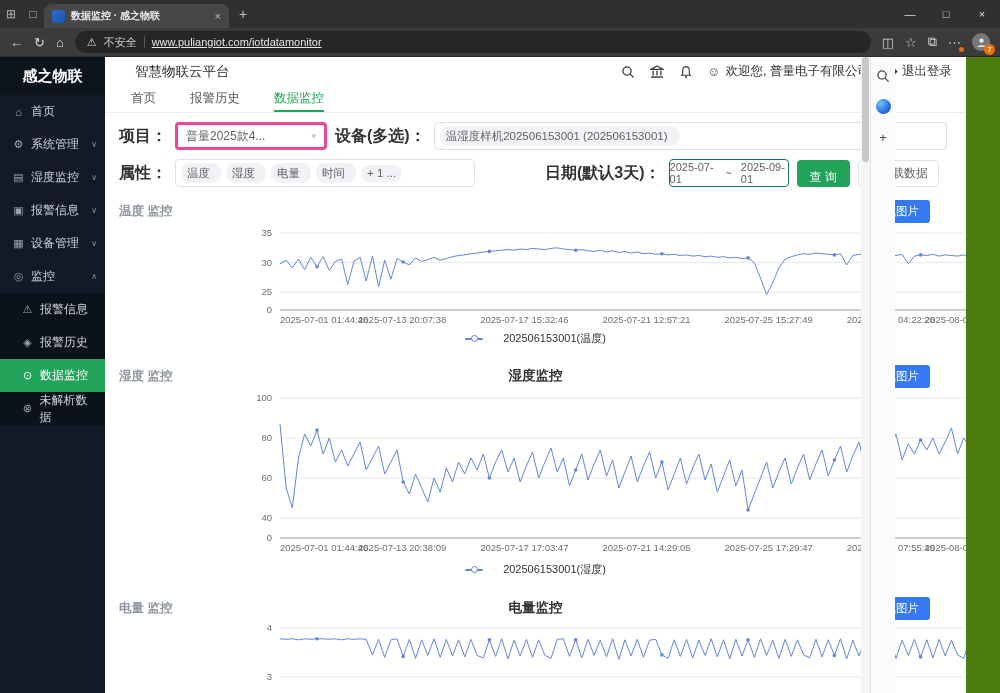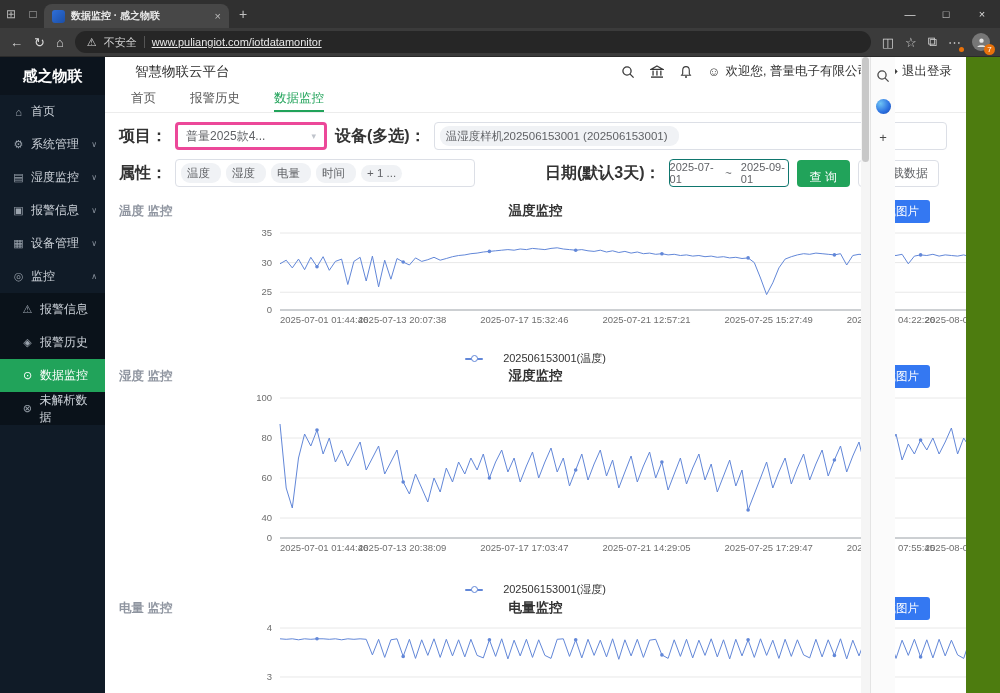--- a/index.html
+++ b/index.html
@@ -75,21 +75,21 @@
   .chart-head { position:absolute; left:0; right:0; height:24px; }
   .h1 { top:143px; } .h2 { top:308px; } .h3 { top:540px; }
   .ch-label { position:absolute; left:14px; top:3px; font-size:12.5px; color:#8f95a0; font-weight:bold; }
   .ch-title { position:absolute; left:0; right:0; top:2px; text-align:center; font-size:13.5px; color:#333; font-weight:bold; }
   .ch-btn { position:absolute; right:36px; top:0; background:#3478f2; color:#fff; font-size:11.5px;
             padding:4px 11px; border-radius:3px; border:none; cursor:pointer; }
   .chart-svg { position:absolute; left:113px; }
   .c0 { top:169px; } .c1 { top:333px; } .c2 { top:563px; }
   .axlbl { font-family:"Liberation Sans",sans-serif; font-size:9.5px; fill:#6e6e6e; }
   .legend { position:absolute; left:0; right:0; display:flex; align-items:center; justify-content:center;
-            gap:20px; font-size:11px; color:#333;margin-top:20px; }
+            gap:20px; font-size:11px; color:#333; }
   .l0 { top:274px; } .l1 { top:505px; }
   .lg-mark { width:18px; height:2px; background:#6287d8; border-radius:1px; position:relative; }
   .lg-mark::after { content:""; position:absolute; left:6px; top:-2.5px; width:5px; height:5px;
                     border-radius:50%; background:#fff; border:1.5px solid #6287d8; }
   .page-scrollbar { position:absolute; left:861px; top:0; width:9px; height:636px; background:#f5f5f5; }
   .ps-thumb { position:absolute; top:0; left:1px; width:7px; height:105px; background:#c8c8c8; border-radius:4px; }
   .edge-strip { position:absolute; left:870px; top:0; width:25px; height:636px; background:#fbfbfb;
                 border-left:1px solid #e4e4e4; display:flex; flex-direction:column; align-items:center;
                 padding-top:12px; gap:16px; }
   .es-ic { color:#4a4a4a; font-size:13px; }
@@ -285,21 +285,20 @@
       </div>
       <button class="btn-green">查 询</button>
       <button class="btn-plain">
         <span>↓</span>
         <span>下载数据</span>
       </button>
     </div>
 
     <div class="chart-head h1">
       <span class="ch-label">温度 监控</span>
-      <span class="ch-title">温度监控</span>
       <button class="ch-btn">下载图片</button>
     </div>
     <svg class="chart-svg c0" width="832" height="102">
         <line x1="62" x2="795" y1="66.23076923076923" y2="66.23076923076923" stroke="#e8e8e8" stroke-width="1"></line>
         <text x="54" y="69.23076923076923" text-anchor="end" class="axlbl">25</text>
         <line x1="62" x2="795" y1="36.61538461538461" y2="36.61538461538461" stroke="#e8e8e8" stroke-width="1"></line>
         <text x="54" y="39.61538461538461" text-anchor="end" class="axlbl">30</text>
         <line x1="62" x2="795" y1="7" y2="7" stroke="#e8e8e8" stroke-width="1"></line>
         <text x="54" y="10" text-anchor="end" class="axlbl">35</text>
         <line x1="62" x2="795" y1="84" y2="84" stroke="#9aa0a6" stroke-width="1"></line>

